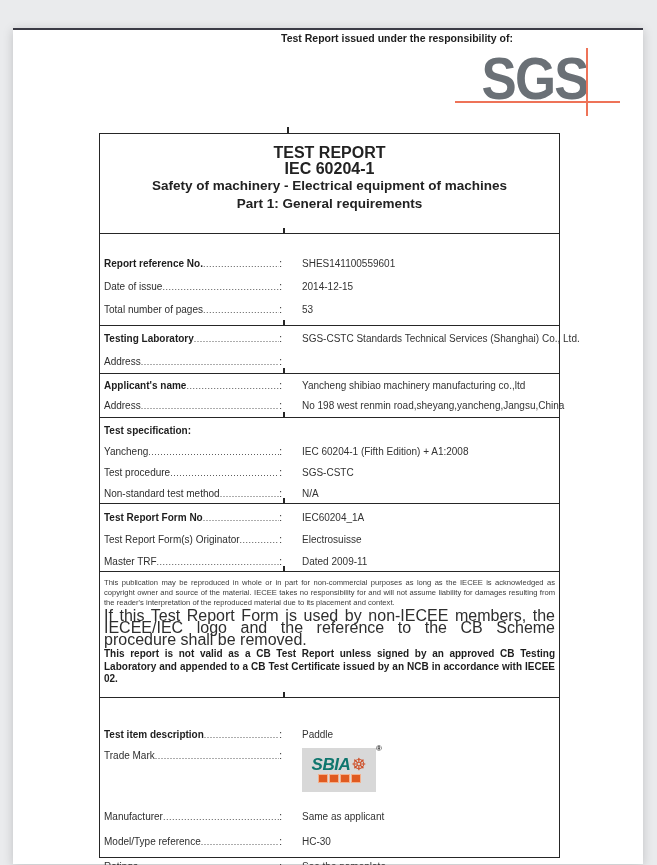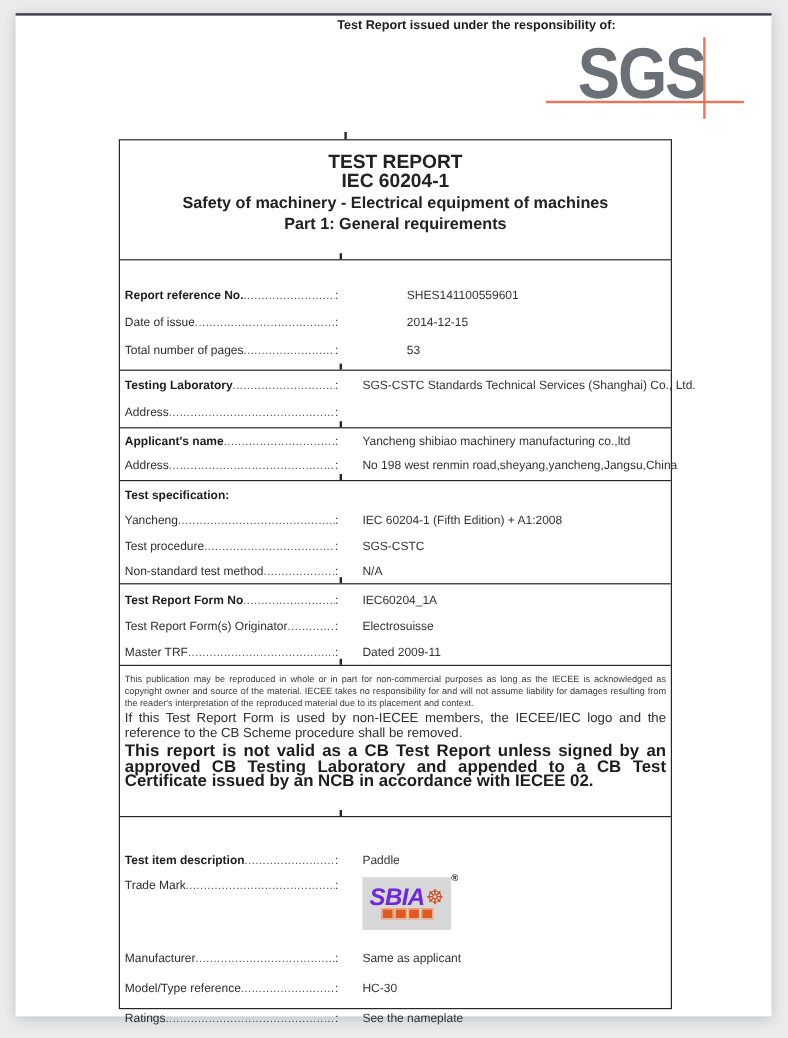--- a/index.html
+++ b/index.html
@@ -5,21 +5,21 @@
   html,body{margin:0;padding:0;}
   body{
     width:657px;height:865px;
     background:#eaebed;
     font-family:"Liberation Sans","DejaVu Sans",sans-serif;
     color:#2a2a2a;
     overflow:hidden;
     position:relative;
   }
   .page{
-    position:absolute;left:13px;top:11px;
+    position:absolute;left:13px;top:28px;
     width:630px;height:836px;
     background:#ffffff;
     box-shadow:0 2px 10px rgba(0,0,0,0.18);
   }
   .page-topline{
     position:absolute;left:0;top:0;width:100%;height:2px;
     background:#3b3b45;
   }
   .header-note{
     position:absolute;left:268px;top:4px;
@@ -66,54 +66,54 @@
 
   .row{display:flex;align-items:center;font-size:10px;color:#2e2e2e;}
   .label-col{display:flex;width:178px;overflow:hidden;flex:none;align-items:baseline;}
   .lbl{white-space:nowrap;}
   .lbl.b{font-weight:bold;color:#1d1d1d;}
   .dots{flex:1;overflow:hidden;white-space:nowrap;color:#444;letter-spacing:0.5px;font-size:9px;}
   .colon{flex:none;}
   .val{margin-left:20px;white-space:nowrap;color:#333;}
 
   .s-refs{height:92px;padding-top:18px;}
-  .s-refs .row{height:23px;gap:37px;}
+  .s-refs .row{height:23px;}
   .s-lab{height:48px;padding-top:1px;}
   .s-lab .row{height:23px;}
   .s-app{height:44px;padding-top:1px;}
   .s-app .row{height:20px;}
   .s-spec{height:86px;padding-top:2px;}
   .s-spec .row{height:21px;}
   .s-form{height:68px;padding-top:2px;}
   .s-form .row{height:22px;}
 
   .s-copy{height:126px;padding:5px 4px 0 4px;}
   .s-copy p{margin:0;text-align:justify;}
   .cp-bold1{font-size:10px;line-height:12.5px;font-weight:bold;color:#1d1d1d;}
   .cp-small{font-size:7.6px;line-height:9.8px;color:#3a3a3a;margin-top:1px !important;}
-  .cp-norm{font-size:11px;line-height:12px;margin-top:3px !important;color:#2e2e2e;}
-  .cp-bold2{font-size:14px;line-height:12.5px;font-weight:bold;margin-top:2px !important;color:#1d1d1d;}
+  .cp-norm{font-size:16px;line-height:12px;margin-top:3px !important;color:#2e2e2e;}
+  .cp-bold2{font-size:10px;line-height:12.5px;font-weight:bold;margin-top:2px !important;color:#1d1d1d;}
 
   .s-item{height:160px;padding-top:4px;}
   .s-item .row{height:25px;}
   .s-item .row.r1{height:23px;margin-top:21px;}
   .s-item .row-trademark{height:58px;align-items:flex-start;}
   .row-trademark .label-col{padding-top:4px;}
 
   
   .tm-box{
     margin-left:20px;margin-top:2px;
     width:74px;height:44px;background:#d8d8d8;
     position:relative;display:flex;flex-direction:column;
     align-items:center;justify-content:center;
   }
   .tm-top{display:flex;align-items:center;line-height:16px;}
   .tm-text{
-    color:#6d28d9;font-weight:bold;font-style:italic;
-    font-size:20px;letter-spacing:-0.5px;
+    color:#0f766e;font-weight:bold;font-style:italic;
+    font-size:17px;letter-spacing:-0.5px;
   }
   .tm-wheel{color:#cf4f28;font-size:17px;margin-left:1px;line-height:16px;}
   .tm-cn{display:flex;gap:1px;margin-top:1px;}
   .tm-cn span{display:block;width:8px;height:7px;background:#e05a20;border:0.5px solid #f3b08c;}
   .tm-reg{
     position:absolute;right:-6px;top:-4px;
     font-size:8px;color:#222;font-style:normal;font-weight:bold;
   }
 </style>
 </head>

